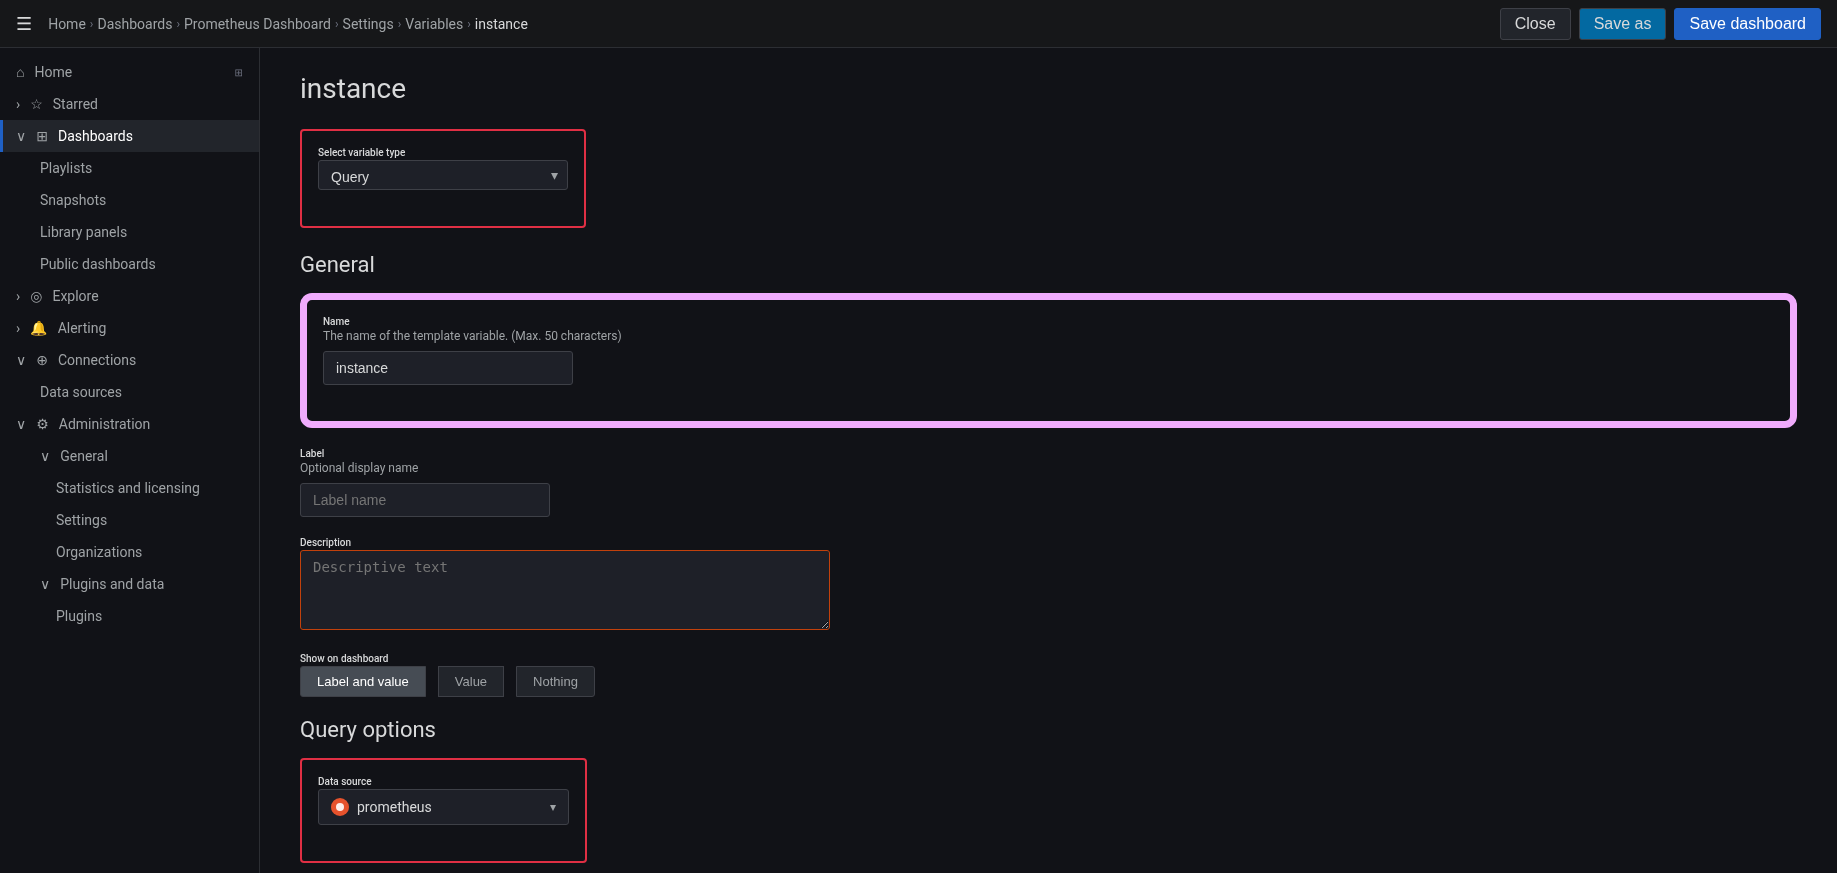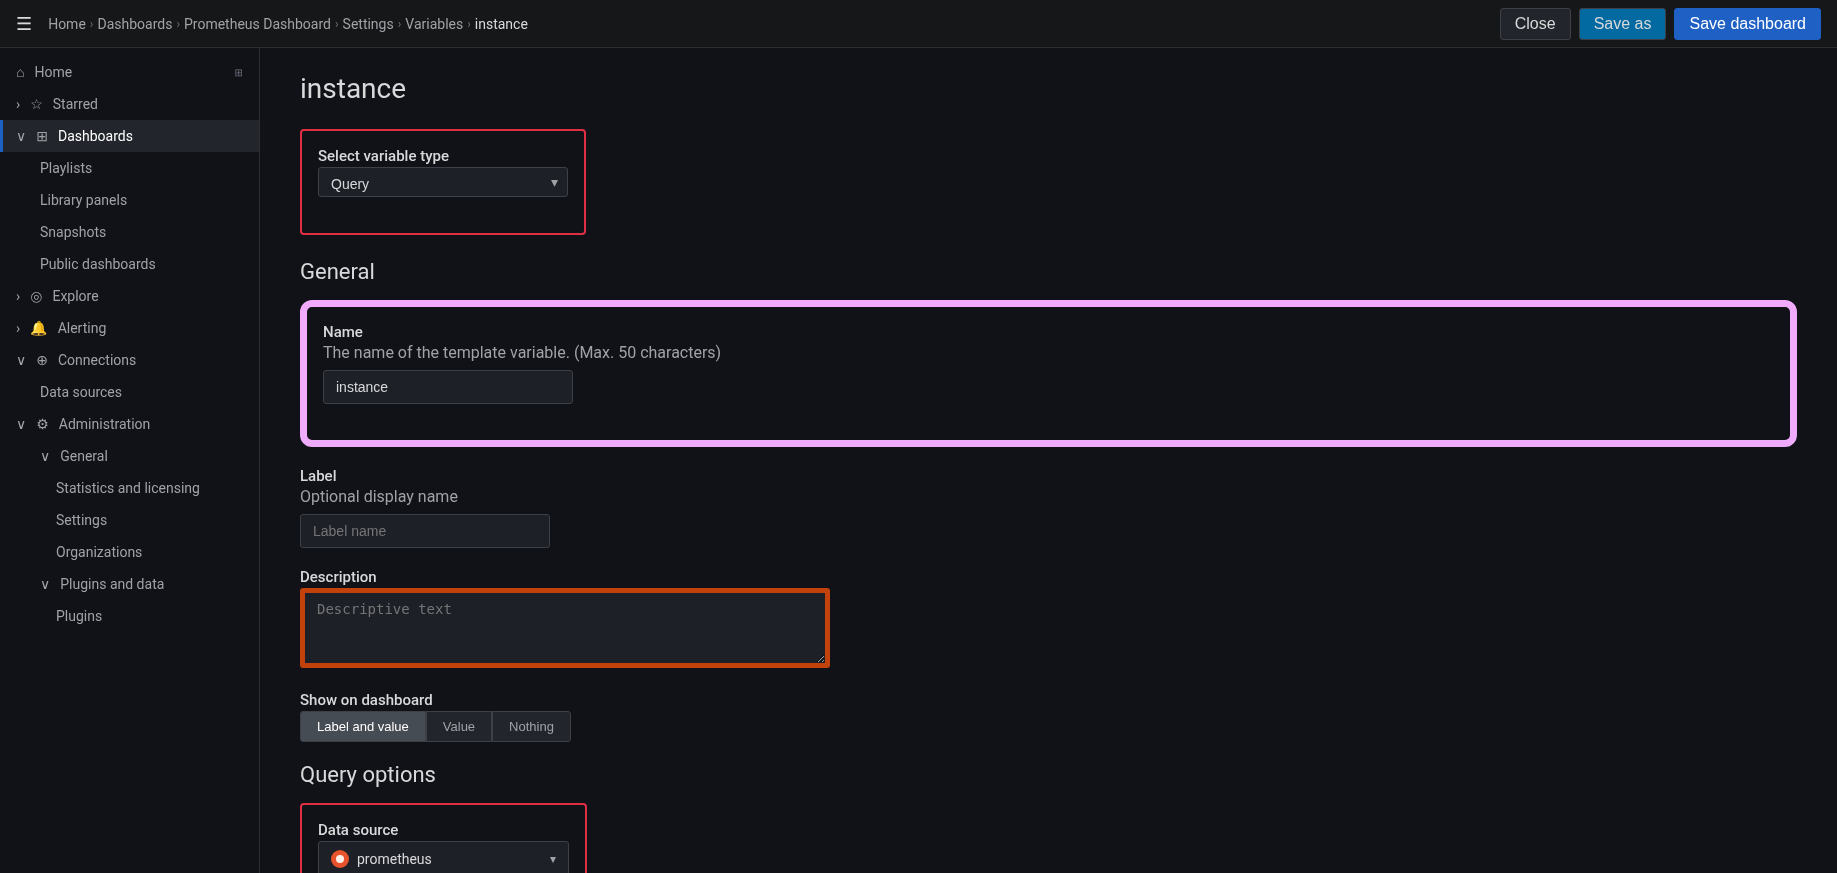--- a/index.html
+++ b/index.html
@@ -155,27 +155,27 @@
       border: 2px solid #e02f44;
       border-radius: 4px;
       padding: 16px;
       margin-bottom: 24px;
       display: inline-block;
     }
     .form-group {
       margin-bottom: 20px;
     }
     .form-label {
-      font-size: 15px;
+      font-size: 10px;
       font-weight: 500;
       color: #d8d9da;
       margin-bottom: 2px;
     }
     .form-sublabel {
-      font-size: 16px;
+      font-size: 12px;
       color: #9fa3a6;
       margin-bottom: 8px;
     }
     .form-input {
       background: #1e2028;
       border: 1px solid #3e4047;
       border-radius: 3px;
       color: #d8d9da;
       font-size: 14px;
       padding: 8px 12px;
@@ -220,35 +220,35 @@
     .outlined-box {
       border: 7px solid #f0abfc;
       border-radius: 12px;
       padding: 16px;
       margin-bottom: 20px;
     }
 
     
     .form-textarea {
       background: #1e2028;
-      border: 5px solid #c2410c;
+      border: 1px solid #c2410c;
       border-radius: 3px;
       color: #9fa3a6;
       font-size: 14px;
       padding: 8px 12px;
       width: 530px;
       height: 80px;
       resize: vertical;
       outline: none;
     }
 
     
     .toggle-group {
       display: flex;
-      gap: 0;
+      gap: 12px;
       align-items: flex-end;
     }
     .toggle-btn {
       padding: 7px 16px;
       background: #22252b;
       border: 1px solid #3e4047;
       color: #9fa3a6;
       font-size: 13px;
       cursor: pointer;
     }
@@ -355,24 +355,24 @@
     <div class="sidebar-item active">
       <span class="icon">∨</span>
       <span class="icon">⊞</span>
       <span>Dashboards</span>
     </div>
 
     <div class="sidebar-item sidebar-child">
       <span>Playlists</span>
     </div>
     <div class="sidebar-item sidebar-child">
+      <span>Snapshots</span>
+    </div>
+    <div class="sidebar-item sidebar-child">
       <span>Library panels</span>
-    </div>
-    <div class="sidebar-item sidebar-child">
-      <span>Snapshots</span>
     </div>
     <div class="sidebar-item sidebar-child">
       <span>Public dashboards</span>
     </div>
 
     <div class="sidebar-item">
       <span class="icon">›</span>
       <span class="icon">◎</span>
       <span>Explore</span>
     </div>

